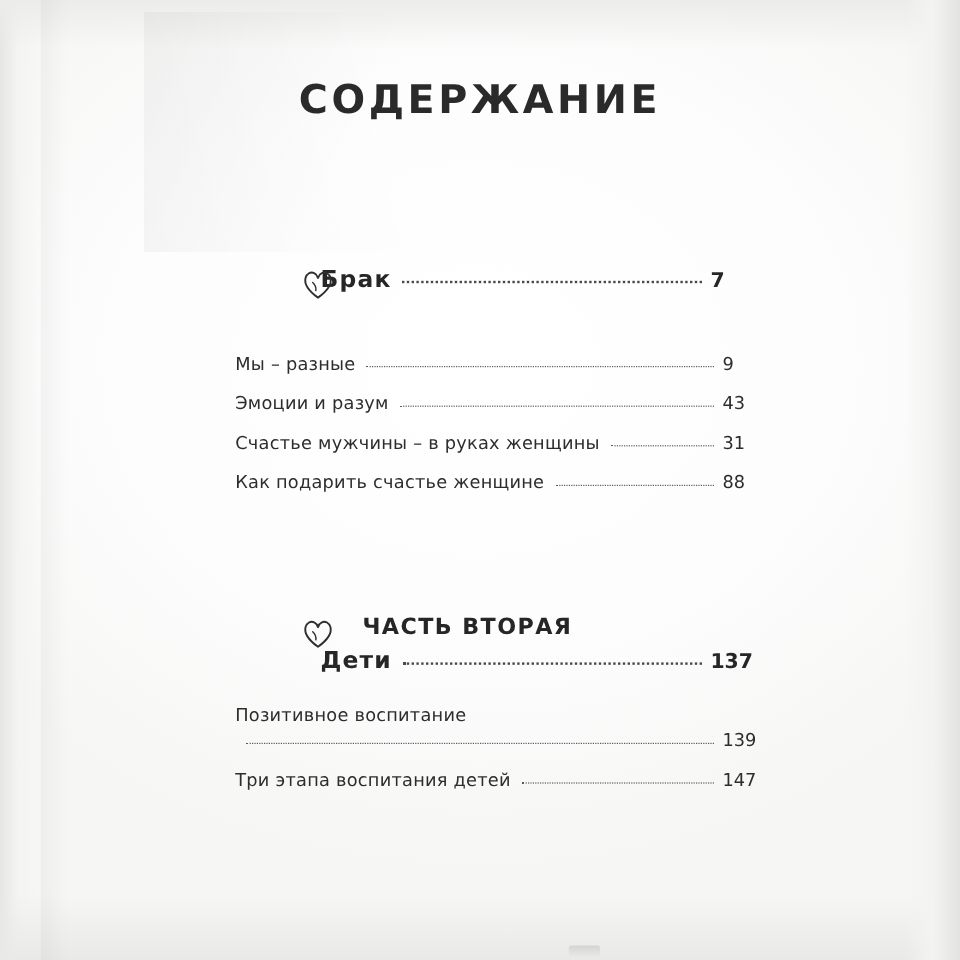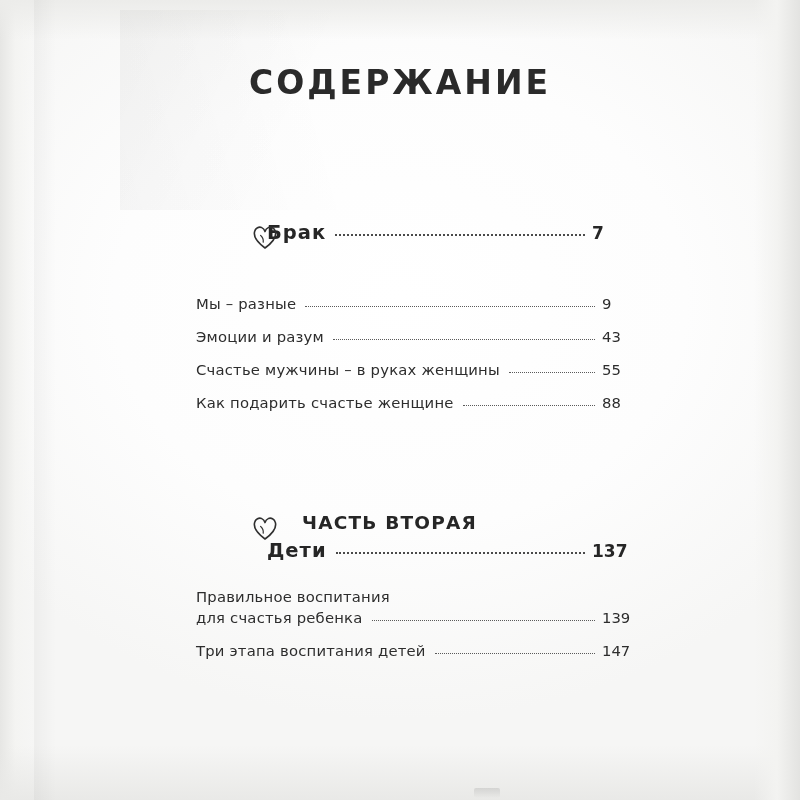--- a/index.html
+++ b/index.html
@@ -253,21 +253,21 @@
             <span class="entry-text">Эмоции и разум</span>
             <span class="leader thin"></span>
             <span class="entry-num">43</span>
           </div>
         </div>
 
         <div class="entry">
           <div class="entry-row">
             <span class="entry-text">Счастье мужчины – в руках женщины</span>
             <span class="leader thin"></span>
-            <span class="entry-num">55</span>
+            <span class="entry-num">31</span>
           </div>
         </div>
 
         <div class="entry">
           <div class="entry-row">
             <span class="entry-text">Как подарить счастье женщине</span>
             <span class="leader thin"></span>
             <span class="entry-num">88</span>
           </div>
         </div>
@@ -287,23 +287,22 @@
         <div class="part-name-row">
           <span class="part-name">Дети</span>
           <span class="leader"></span>
           <span class="page-num">137</span>
         </div>
       </div>
 
       <div class="entries">
 
         <div class="entry">
-          <div class="entry-line1">Правильное воспитания</div>
-          <div class="entry-row">
-            <span class="entry-text">для счастья ребенка</span>
+          <div class="entry-line1">Позитивное воспитание</div>
+          <div class="entry-row">
             <span class="leader thin"></span>
             <span class="entry-num">139</span>
           </div>
         </div>
 
         <div class="entry">
           <div class="entry-row">
             <span class="entry-text">Три этапа воспитания детей</span>
             <span class="leader thin"></span>
             <span class="entry-num">147</span>

